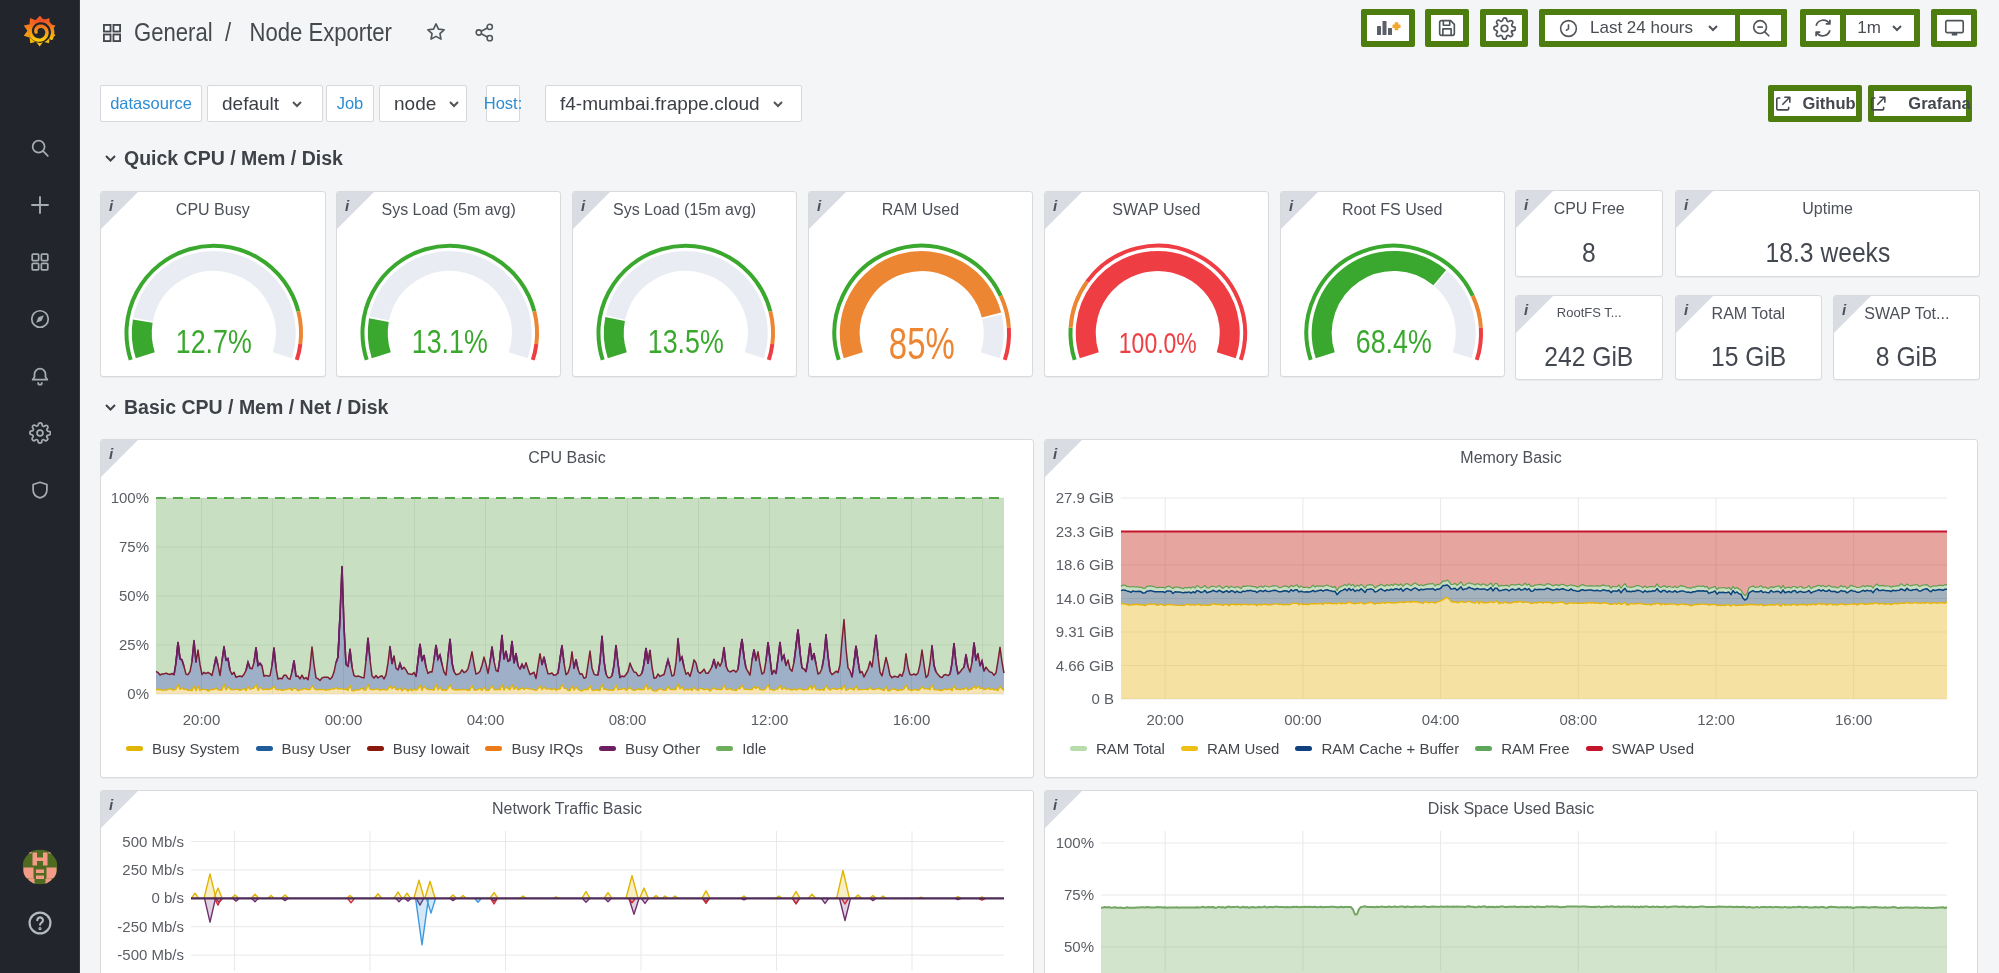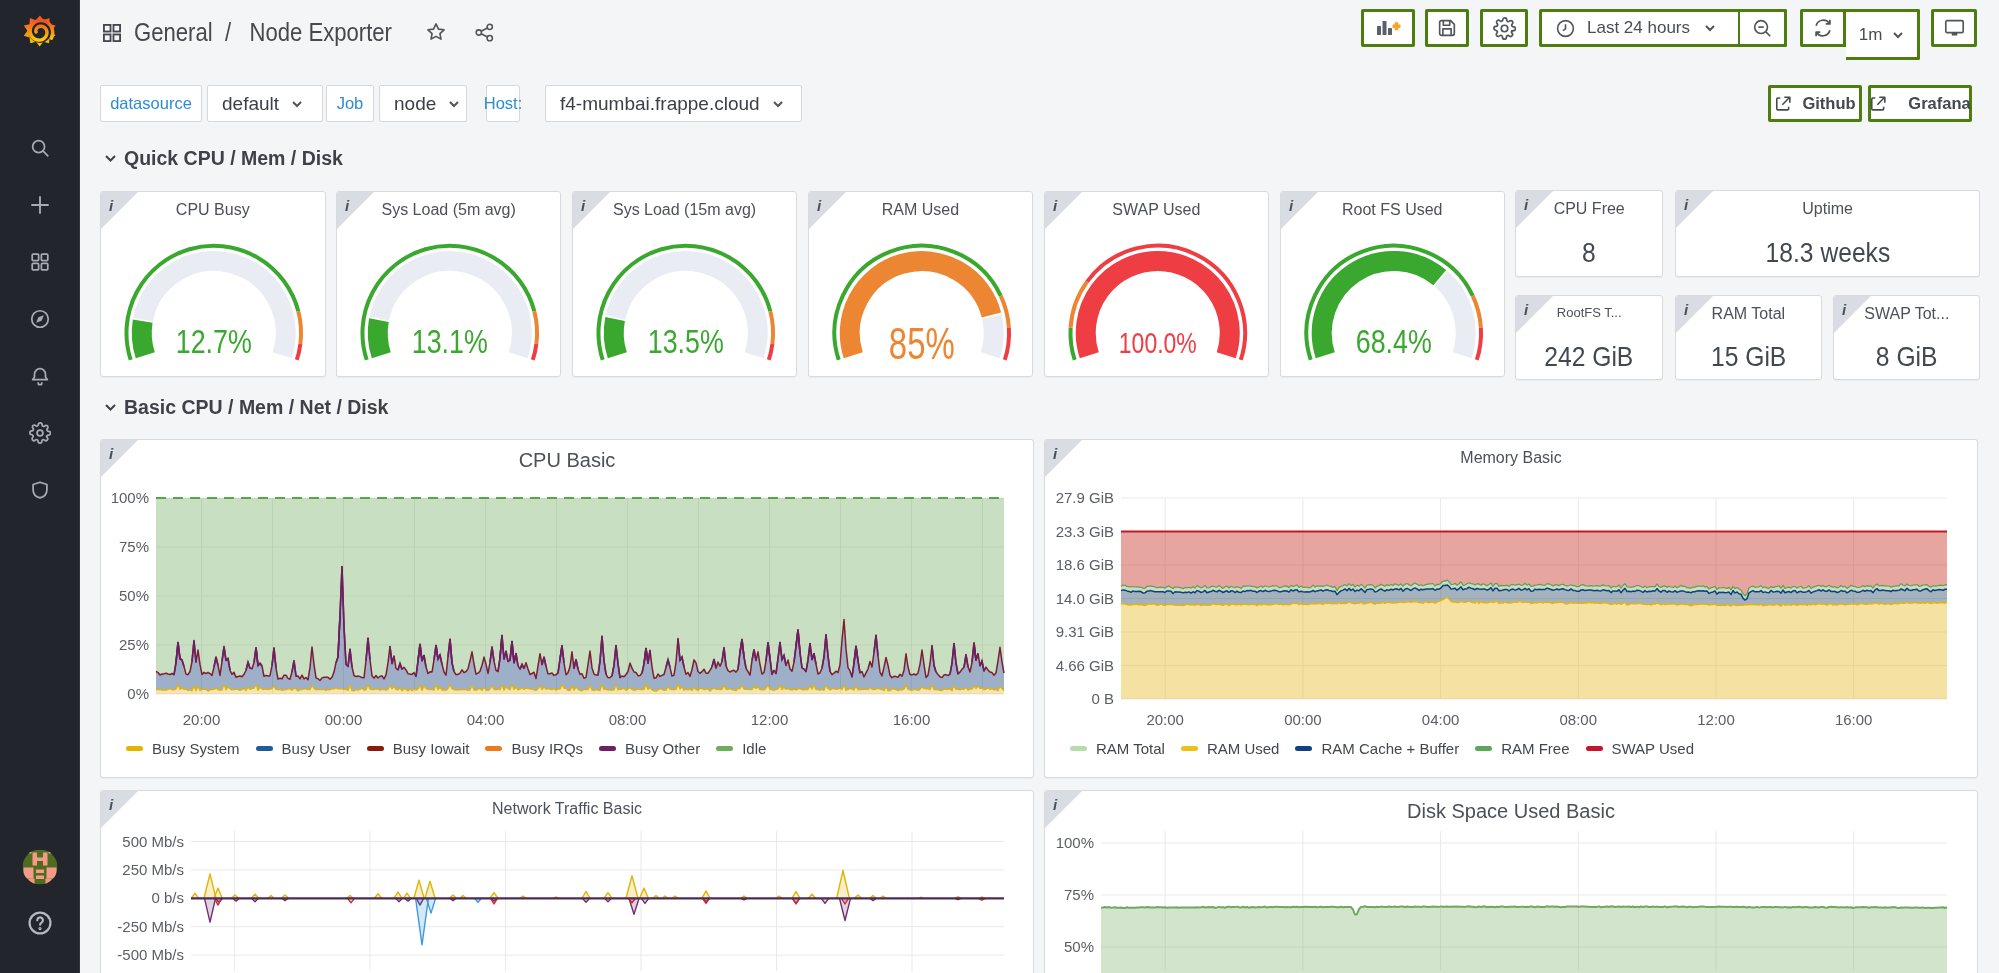--- a/index.html
+++ b/index.html
@@ -3,21 +3,21 @@
 *{margin:0;padding:0;box-sizing:border-box}
 html,body{width:1999px;height:973px;overflow:hidden;background:#f4f5f6;
  font-family:"Liberation Sans",sans-serif;-webkit-font-smoothing:antialiased}
 .sidebar{position:absolute;left:0;top:0;width:80px;height:973px;background:#22252b;border-right:1px solid #33363c}
 .sicon{position:absolute;left:50%;transform:translate(-50%,-50%)}
 .panel{position:absolute;background:#fff;border:1px solid #d9dadc;border-radius:3px;box-shadow:0 1px 1px rgba(0,0,0,0.04);overflow:hidden}
 .icorner{position:absolute;left:0;top:0}
 .ptitle{position:absolute;left:28px;right:28px;top:9px;text-align:center;font-weight:400;color:#4c5058;white-space:nowrap;overflow:hidden}
 .sec{position:absolute;font-size:19.5px;font-weight:700;color:#3e4248;display:flex;align-items:center;gap:7px}
 .sec span{white-space:pre}
-.btn{position:absolute;background:#fff;border:3px solid #4d7c0f;border-radius:2px;display:flex;align-items:center;justify-content:center;color:#4c5157}
+.btn{position:absolute;background:#fff;border:6px solid #4d7c0f;border-radius:2px;display:flex;align-items:center;justify-content:center;color:#4c5157}
 .lbl{position:absolute;background:#fff;border:1px solid #d6d8db;border-radius:2px;display:flex;align-items:center;justify-content:center;color:#2c8dd3;font-weight:400;font-size:16.5px}
 .val{position:absolute;background:#fff;border:1px solid #d6d8db;border-radius:2px;display:flex;align-items:center;color:#3c4046;font-size:19px;padding-left:14px}
 .statv{position:absolute;left:0;right:0;text-align:center;font-weight:500;color:#434850}
 .legend{position:absolute;display:flex;align-items:center;font-size:15px;color:#43474d;white-space:nowrap}
 .legend .d{height:5px;border-radius:2.5px;margin-right:9px}
 .legend .t{margin-right:16px}
 svg text{font-family:"Liberation Sans",sans-serif}
 </style></head><body>
 <div class="sidebar">
     <svg class="sicon" style="top:31px" width="36" height="36" viewBox="0 0 100 100">
@@ -152,21 +152,21 @@
     </svg>
   </div>
 <div class="btn" style="left:1800px;top:9px;width:46px;height:38px;border-radius:2px 0 0 2px">
     <svg width="22" height="22" viewBox="0 0 24 24" fill="none" stroke="#50555b" stroke-width="1.9">
       <path d="M4.5 9.5 a8 8 0 0 1 14.6-2.2"></path>
       <path d="M19.5 3 v4.5 H15" stroke-linejoin="round"></path>
       <path d="M19.5 14.5 a8 8 0 0 1-14.6 2.2"></path>
       <path d="M4.5 21 v-4.5 H9" stroke-linejoin="round"></path>
     </svg>
   </div>
-<div class="btn" style="left:1846px;top:9px;width:74px;height:51px;border-left:none;border-radius:0 2px 2px 0">
+<div class="btn" style="left:1846px;top:9px;width:74px;height:38px;border-left:none;border-radius:0 2px 2px 0">
     <span style="font-size:17px;color:#4a4e54">1m</span>
     <span style="margin-left:10px;display:flex">
       <svg width="12" height="8" viewBox="0 0 12 8" fill="none" stroke="#50555b" stroke-width="2">
         <path d="M2 2 L6 6 L10 2"></path>
       </svg>
     </span>
   </div>
 <div class="btn" style="left:1931px;top:9px;width:46px;height:38px">
     <svg width="23" height="22" viewBox="0 0 24 24" fill="none" stroke="#50555b" stroke-width="1.8">
       <rect x="2.5" y="4" width="19" height="13" rx="1.5"></rect>
@@ -350,21 +350,21 @@
       <text x="8" y="19" font-family="Liberation Serif, serif" font-style="italic" font-weight="700" font-size="15" fill="#4c5058">i</text>
     </svg>
     <div class="ptitle" style="font-size:16px">SWAP Tot...</div>
     <div class="statv" style="top:45.75px;font-size:28px;transform:scaleX(0.88)">8 GiB</div>
   </div>
 <div class="panel" style="left:100px;top:439px;width:934px;height:339px">
     <svg class="icorner" width="37" height="37" viewBox="0 0 37 37">
       <path d="M0 0 H37 L0 37 Z" fill="#d9dde3"></path>
       <text x="8" y="19" font-family="Liberation Serif, serif" font-style="italic" font-weight="700" font-size="15" fill="#4c5058">i</text>
     </svg>
-    <div class="ptitle" style="font-size:20px">CPU Basic</div>
+    <div class="ptitle" style="font-size:16px">CPU Basic</div>
     <svg width="934" height="339" viewBox="0 0 934 339" style="position:absolute;left:0;top:0">
       <line x1="55" y1="58" x2="903" y2="58" stroke="#e9e9e9" stroke-width="1"></line>
       <line x1="55" y1="107" x2="903" y2="107" stroke="#e9e9e9" stroke-width="1"></line>
       <line x1="55" y1="156" x2="903" y2="156" stroke="#e9e9e9" stroke-width="1"></line>
       <line x1="55" y1="205" x2="903" y2="205" stroke="#e9e9e9" stroke-width="1"></line>
       <line x1="55" y1="254" x2="903" y2="254" stroke="#e9e9e9" stroke-width="1"></line>
       <line x1="100.5" y1="58" x2="100.5" y2="254" stroke="#e9e9e9" stroke-width="1"></line>
       <line x1="171.5" y1="58" x2="171.5" y2="254" stroke="#e9e9e9" stroke-width="1"></line>
       <line x1="242.5" y1="58" x2="242.5" y2="254" stroke="#e9e9e9" stroke-width="1"></line>
       <line x1="313.5" y1="58" x2="313.5" y2="254" stroke="#e9e9e9" stroke-width="1"></line>
@@ -640,21 +640,21 @@
       <text x="83.0" y="112.3" text-anchor="end" font-size="15" fill="#5a5e64">0 b/s</text>
       <text x="83.0" y="140.7" text-anchor="end" font-size="15" fill="#5a5e64">-250 Mb/s</text>
       <text x="83.0" y="169.1" text-anchor="end" font-size="15" fill="#5a5e64">-500 Mb/s</text>
     </svg>
   </div>
 <div class="panel" style="left:1044px;top:790px;width:934px;height:187px">
     <svg class="icorner" width="37" height="37" viewBox="0 0 37 37">
       <path d="M0 0 H37 L0 37 Z" fill="#d9dde3"></path>
       <text x="8" y="19" font-family="Liberation Serif, serif" font-style="italic" font-weight="700" font-size="15" fill="#4c5058">i</text>
     </svg>
-    <div class="ptitle" style="font-size:20px">Disk Space Used Basic</div>
+    <div class="ptitle" style="font-size:16px">Disk Space Used Basic</div>
     <svg width="934" height="183" viewBox="0 0 934 183" style="position:absolute;left:0;top:0">
       <line x1="56" y1="52" x2="902" y2="52" stroke="#e9e9e9" stroke-width="1"></line>
       <line x1="56" y1="104" x2="902" y2="104" stroke="#e9e9e9" stroke-width="1"></line>
       <line x1="56" y1="156" x2="902" y2="156" stroke="#e9e9e9" stroke-width="1"></line>
       <line x1="120.2" y1="40" x2="120.2" y2="180" stroke="#e9e9e9" stroke-width="1"></line>
       <line x1="257.9" y1="40" x2="257.9" y2="180" stroke="#e9e9e9" stroke-width="1"></line>
       <line x1="395.6" y1="40" x2="395.6" y2="180" stroke="#e9e9e9" stroke-width="1"></line>
       <line x1="533.3" y1="40" x2="533.3" y2="180" stroke="#e9e9e9" stroke-width="1"></line>
       <line x1="671.0" y1="40" x2="671.0" y2="180" stroke="#e9e9e9" stroke-width="1"></line>
       <line x1="808.7" y1="40" x2="808.7" y2="180" stroke="#e9e9e9" stroke-width="1"></line>

